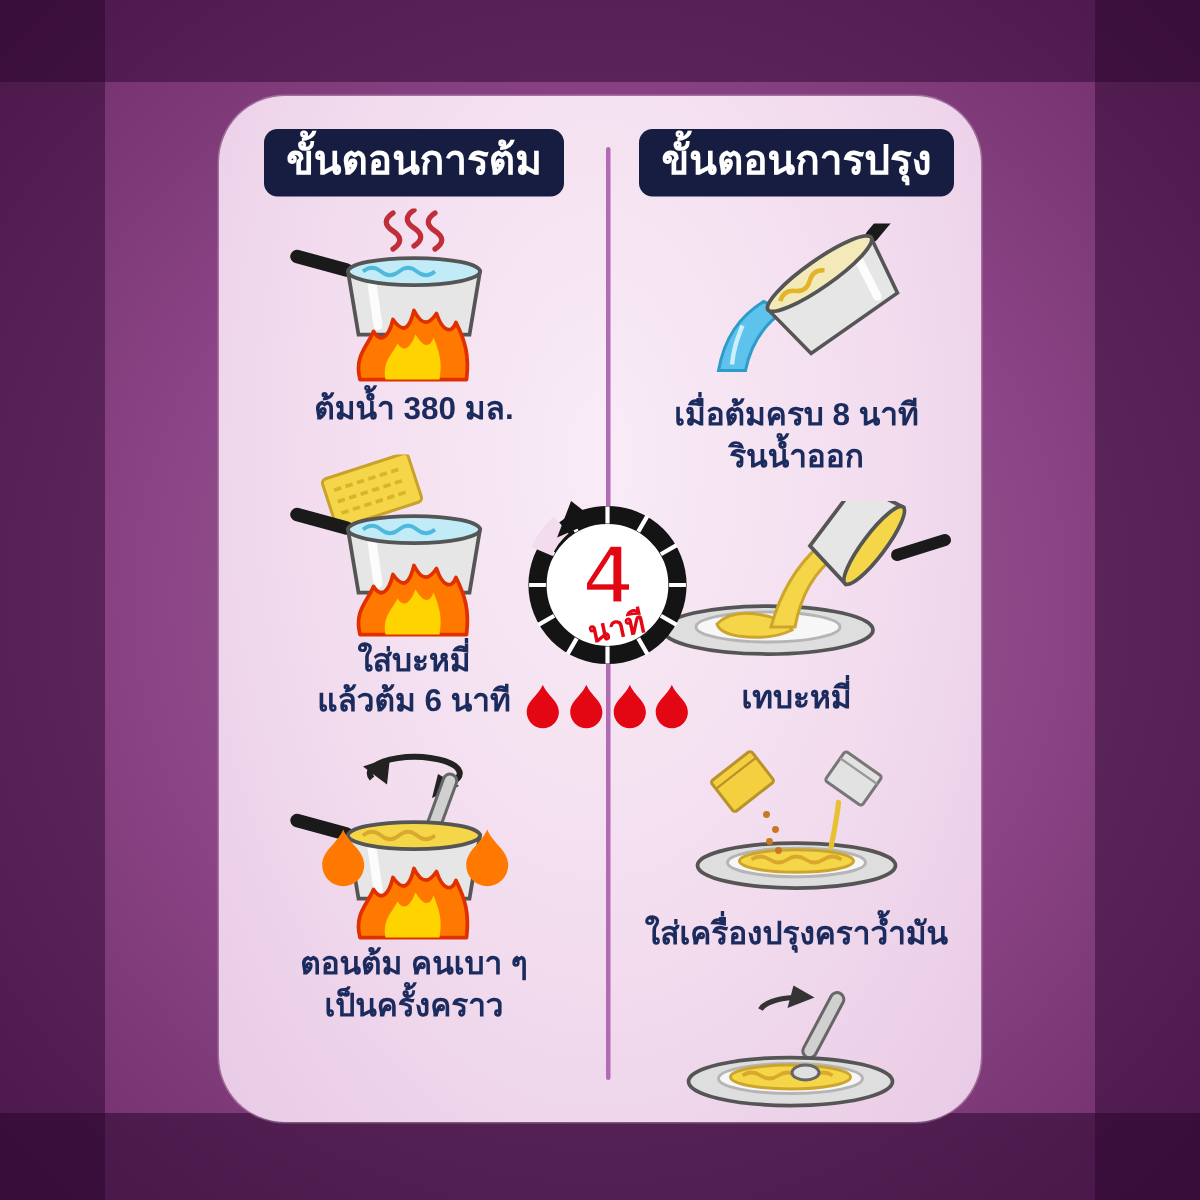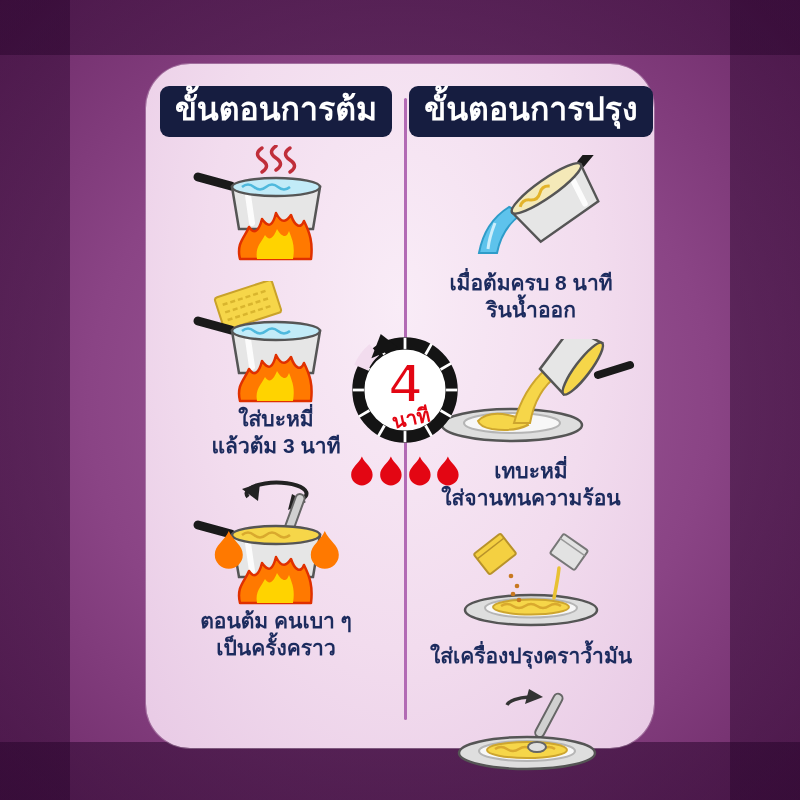--- a/index.html
+++ b/index.html
@@ -14,21 +14,21 @@
   .card{
     position:absolute;left:146px;top:64px;width:508px;height:684px;border-radius:44px;
     background:radial-gradient(ellipse at 50% 35%, #f9ecf7 0%, var(--card_bg,#f2dcee) 55%, #e8cae5 100%);
     box-shadow:0 0 0 1px rgba(255,255,255,.25);
   }
   .divider{position:absolute;left:258px;top:34px;bottom:28px;width:3px;border-radius:2px;background:var(--divider_purple,#b26ab4);}
   .col{position:absolute;top:22px;display:flex;flex-direction:column;align-items:center;}
   .col.left{left:8px;width:244px;}
   .col.right{left:266px;width:238px;gap:10px;}
   .header-pill{
-    background:var(--header_bg,#161d40);color:#fff;font-weight:bold;font-size:32px;
+    background:var(--header_bg,#161d40);color:#fff;font-weight:bold;font-size:27px;
     padding:7px 15px 10px;border-radius:9px;line-height:1.05;white-space:nowrap;
   }
   .caption{color:var(--text_navy,#1c2b5e);font-weight:bold;font-size:21px;text-align:center;line-height:1.3;padding-top:2px;}
   .icon{display:block;}
   .timer{position:absolute;left:203px;top:270px;width:112px;z-index:5;text-align:center;}
   .clock-wrap{position:relative;width:112px;height:112px;}
   .timer-number{
     position:absolute;top:16px;left:0;right:0;font-size:56px;font-weight:bold;
     color:var(--accent_red,#e30613);-webkit-text-stroke:2px #fff;text-shadow:0 0 3px #fff;
   }
@@ -71,37 +71,38 @@
           <path d="M114 3 c-6 4 -6 8 0 12 c6 4 6 8 0 12"></path>
         </g>
         <g transform="translate(100,50)">
           <use href="#potbody"></use>
           <ellipse cx="0" cy="-8" rx="44" ry="9" fill="#c2ebf8" stroke="#555" stroke-width="2.5"></ellipse>
           <path d="M-34 -8 q6 -5 12 0 t12 0 t12 0 t12 0" fill="none" stroke="#4fb9dd" stroke-width="2.5"></path>
         </g>
         <use href="#flames" transform="translate(102,92)"></use>
       </svg>
       <div class="caption">
+        <div>ต้มน้ำ 380 มล.</div>
       </div>
 
       <svg class="icon m16" width="200" height="122" viewBox="0 0 200 122">
         <g transform="translate(72,24) rotate(-18)">
           <rect x="-30" y="-17" width="60" height="34" rx="3" fill="#f6d649" stroke="#c9a22a" stroke-width="2"></rect>
           <path d="M-24 -8 h48 M-24 0 h48 M-24 8 h48" fill="none" stroke="#d9b52e" stroke-width="2.5" stroke-dasharray="5 3"></path>
         </g>
         <g transform="translate(100,58)">
           <use href="#potbody"></use>
           <ellipse cx="0" cy="-8" rx="44" ry="9" fill="#c2ebf8" stroke="#555" stroke-width="2.5"></ellipse>
           <path d="M-34 -8 q6 -5 12 0 t12 0 t12 0 t12 0" fill="none" stroke="#4fb9dd" stroke-width="2.5"></path>
         </g>
         <use href="#flames" transform="translate(102,98)"></use>
       </svg>
       <div class="caption">
         <div>ใส่บะหมี่</div>
-        <div>แล้วต้ม 3 นาที</div>
+        <div>แล้วต้ม 6 นาที</div>
       </div>
 
       <svg class="icon m20" width="200" height="126" viewBox="0 0 200 126">
         <g>
           <path d="M72 18 A 30 11 0 1 1 116 24" fill="none" stroke="#222" stroke-width="4"></path>
           <polygon points="116,15 130,23 112,31" fill="#222"></polygon>
           <polygon points="84,4 66,10 82,22" fill="#222"></polygon>
         </g>
         <g transform="translate(118,36) rotate(20)">
           <rect x="-4.5" y="-22" width="9" height="52" rx="4.5" fill="#d0d0d0" stroke="#666" stroke-width="2"></rect>
@@ -145,21 +146,20 @@
         <path d="M52 82 q10 -10 30 -6 q16 3 20 10 q-14 7 -36 4 q-12 -2 -14 -8 Z" fill="#f6d649" stroke="#cda52e" stroke-width="2"></path>
         <path d="M120 30 C104 44 94 62 88 84 L104 84 C108 62 118 46 132 36 Z" fill="#f6d649" stroke="#cda52e" stroke-width="2"></path>
         <g transform="translate(152,26) rotate(127)">
           <path d="M-32 -6 L32 -6 L26 28 L-26 28 Z" fill="#e6e6e6" stroke="#555" stroke-width="2.5"></path>
           <ellipse cx="0" cy="-6" rx="32" ry="7.5" fill="#f6d649" stroke="#555" stroke-width="2.5"></ellipse>
         </g>
         <path d="M172 36 L204 26" stroke="#1a1a1a" stroke-width="8" stroke-linecap="round"></path>
       </svg>
       <div class="caption">
         <div>เทบะหมี่</div>
-        <div>ใส่จานทนความร้อน</div>
       </div>
 
       <svg class="icon m10" width="200" height="98" viewBox="0 0 200 98">
         <ellipse cx="100" cy="78" rx="66" ry="15" fill="#dedede" stroke="#555" stroke-width="2.5"></ellipse>
         <ellipse cx="100" cy="76" rx="46" ry="9.5" fill="#f7f7f7" stroke="#b5b5b5" stroke-width="2"></ellipse>
         <ellipse cx="100" cy="75" rx="38" ry="7.5" fill="#f6d649" stroke="#cda52e" stroke-width="2"></ellipse>
         <path d="M70 74 q6 -4 12 0 t12 0 t12 0 t12 0 t12 0" fill="none" stroke="#d9a92e" stroke-width="2.5"></path>
         <g transform="translate(64,22) rotate(-38)">
           <rect x="-17" y="-13" width="34" height="26" rx="2" fill="#f4d041" stroke="#b8922a" stroke-width="2"></rect>
           <path d="M-17 -7 h34" stroke="#b8922a" stroke-width="1.5"></path>

